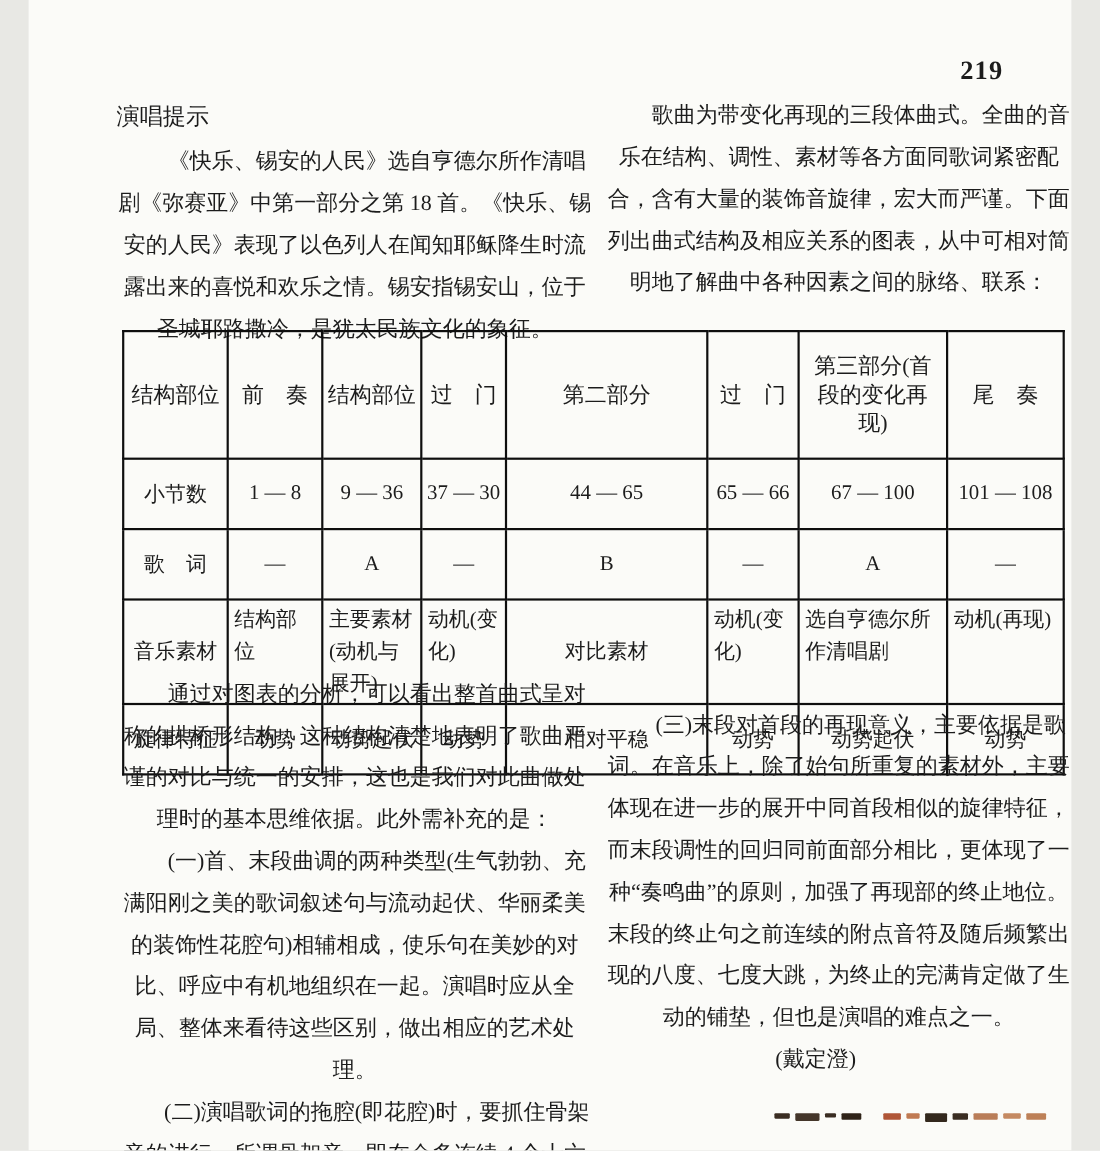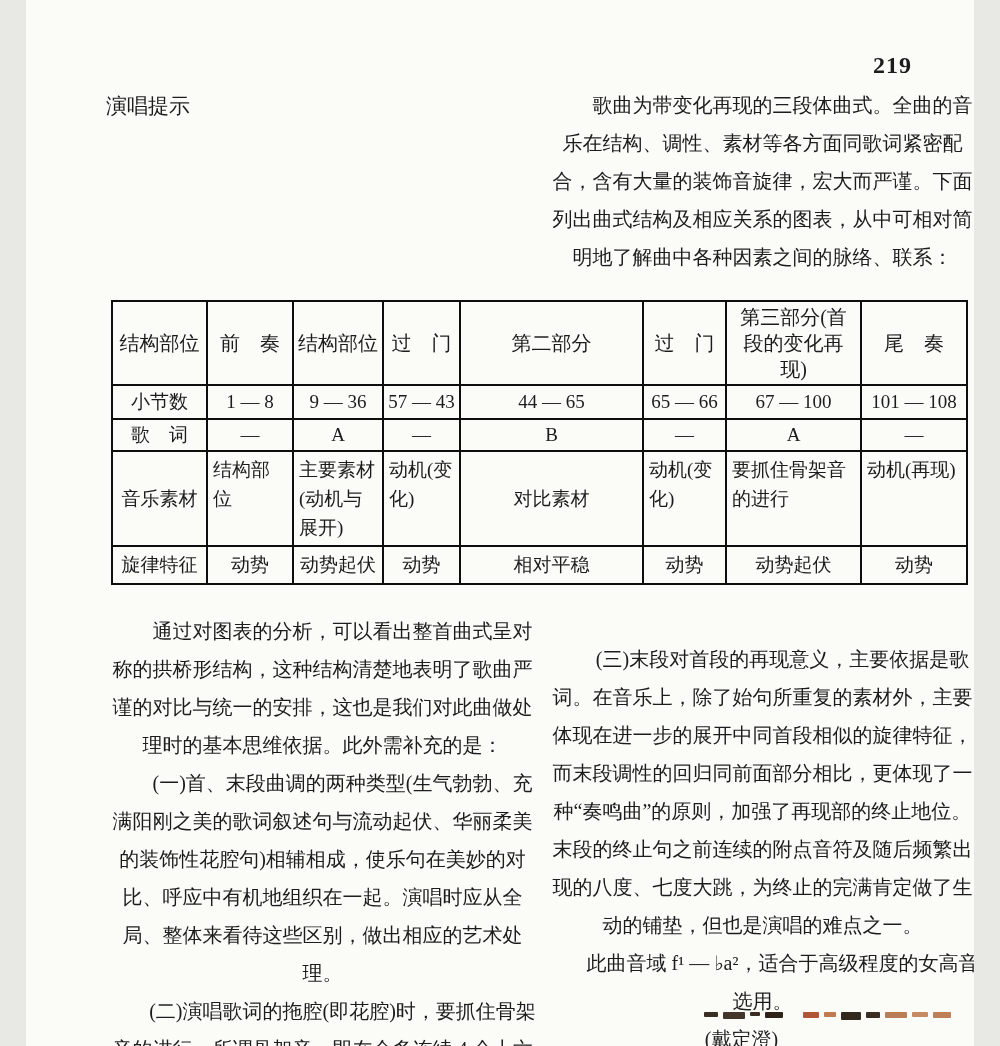--- a/index.html
+++ b/index.html
@@ -33,21 +33,21 @@
   
   table.structure{
     position:absolute;top:300px;left:85px;
     border-collapse:collapse;
     table-layout:fixed;
     font-size:19px;
   }
   table.structure td,table.structure th{
     border:2.5px solid #0e0e0e;
     text-align:center;vertical-align:middle;
-    padding:2px 4px;
+    padding:18px 4px;
     font-weight:normal;
     overflow:hidden;
   }
   tr.hdr-row{height:60px;}
   tr.hdr-row th{font-size:20px;line-height:26px;}
   tr.r-bars{height:34px;}
   tr.r-key{height:32px;}
   tr.r-lyrics{height:32px;}
   tr.r-material{height:92px;}
   tr.r-material td{text-align:left;vertical-align:top;line-height:29px;padding:3px 5px;}
@@ -82,20 +82,21 @@
 </style>
 </head>
 <body>
 
 <div class="page">
 
   <div class="page-number">219</div>
 
   <div class="col" id="top-left">
     <h3 class="section-heading">演唱提示</h3>
+    <p>《快乐、锡安的人民》选自亨德尔所作清唱剧《弥赛亚》中第一部分之第 18 首。《快乐、锡安的人民》表现了以色列人在闻知耶稣降生时流露出来的喜悦和欢乐之情。锡安指锡安山，位于圣城耶路撒冷，是犹太民族文化的象征。</p>
   </div>
 
   <div class="col" id="top-right">
     <p>歌曲为带变化再现的三段体曲式。全曲的音乐在结构、调性、素材等各方面同歌词紧密配合，含有大量的装饰音旋律，宏大而严谨。下面列出曲式结构及相应关系的图表，从中可相对简明地了解曲中各种因素之间的脉络、联系：</p>
   </div>
 
   <table class="structure">
     <colgroup>
       <col style="width:95px">
         <col style="width:86px">
@@ -114,21 +115,21 @@
         <th>过　门</th>
         <th>第二部分</th>
         <th>过　门</th>
         <th>第三部分(首段的变化再现)</th>
         <th>尾　奏</th>
       </tr>
       <tr class="r-bars">
         <td>小节数</td>
         <td>1 — 8</td>
         <td>9 — 36</td>
-        <td>57 — 43</td>
+        <td>37 — 30</td>
         <td>44 — 65</td>
         <td>65 — 66</td>
         <td>67 — 100</td>
         <td>101 — 108</td>
       </tr>
       <tr class="r-lyrics">
         <td>歌　词</td>
         <td>—</td>
         <td>A</td>
         <td>—</td>
@@ -137,21 +138,21 @@
         <td>A</td>
         <td>—</td>
       </tr>
       <tr class="r-material">
         <td class="center-cell">音乐素材</td>
         <td>结构部位</td>
         <td>主要素材(动机与展开)</td>
         <td>动机(变化)</td>
         <td class="center-cell">对比素材</td>
         <td>动机(变化)</td>
-        <td>要抓住骨架音的进行</td>
+        <td>选自亨德尔所作清唱剧</td>
         <td>动机(再现)</td>
       </tr>
       <tr class="r-melody">
         <td>旋律特征</td>
         <td>动势</td>
         <td>动势起伏</td>
         <td>动势</td>
         <td>相对平稳</td>
         <td>动势</td>
         <td>动势起伏</td>
@@ -161,21 +162,20 @@
   </table>
 
   <div class="col" id="bottom-left">
     <p>通过对图表的分析，可以看出整首曲式呈对称的拱桥形结构，这种结构清楚地表明了歌曲严谨的对比与统一的安排，这也是我们对此曲做处理时的基本思维依据。此外需补充的是：</p>
     <p>(一)首、末段曲调的两种类型(生气勃勃、充满阳刚之美的歌词叙述句与流动起伏、华丽柔美的装饰性花腔句)相辅相成，使乐句在美妙的对比、呼应中有机地组织在一起。演唱时应从全局、整体来看待这些区别，做出相应的艺术处理。</p>
     <p>(二)演唱歌词的拖腔(即花腔)时，要抓住骨架音的进行。所谓骨架音，即在众多连续 4 个十六分音符组成一拍的拖腔部分抓住每拍的第一个音。</p>
   </div>
 
   <div class="col" id="bottom-right">
     <p>(三)末段对首段的再现意义，主要依据是歌词。在音乐上，除了始句所重复的素材外，主要体现在进一步的展开中同首段相似的旋律特征，而末段调性的回归同前面部分相比，更体现了一种“奏鸣曲”的原则，加强了再现部的终止地位。末段的终止句之前连续的附点音符及随后频繁出现的八度、七度大跳，为终止的完满肯定做了生动的铺垫，但也是演唱的难点之一。</p>
-    <p>此曲音域 f¹ — ♭a²，适合于高级程度的女高音选用。</p>
     <p class="signature">(戴定澄)</p>
   </div>
 
   <div class="footer-watermark">
     <div class="frag d1"></div>
     <div class="frag d2"></div>
     <div class="frag d3"></div>
     <div class="frag d4"></div>
     <div class="frag gap"></div>
     <div class="frag r1"></div>

